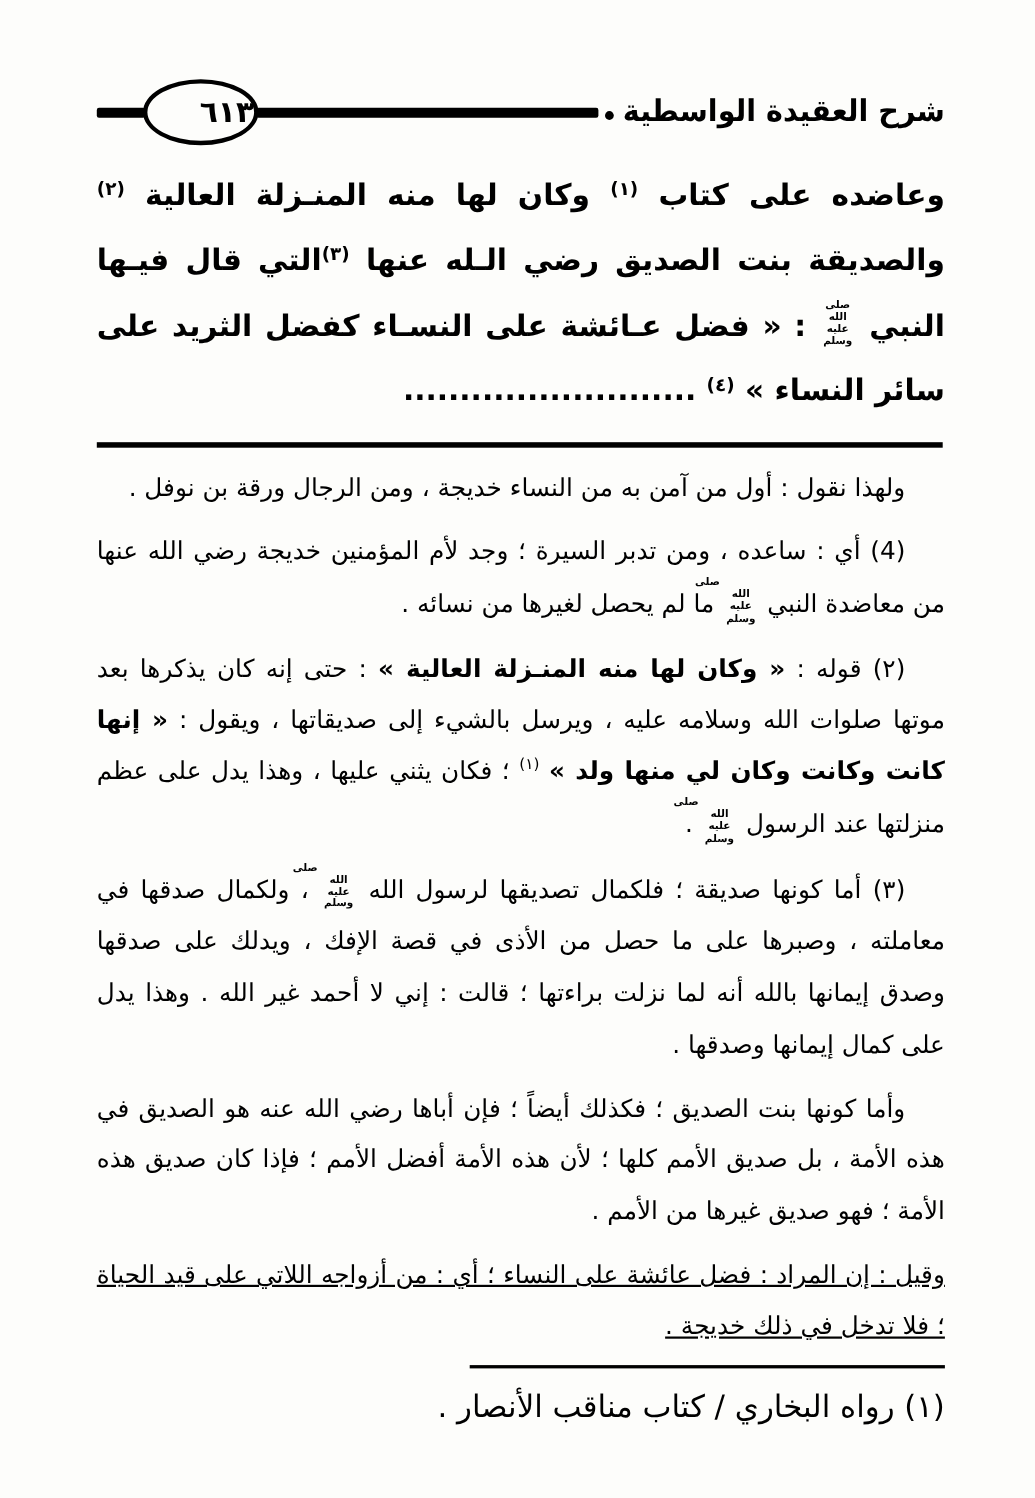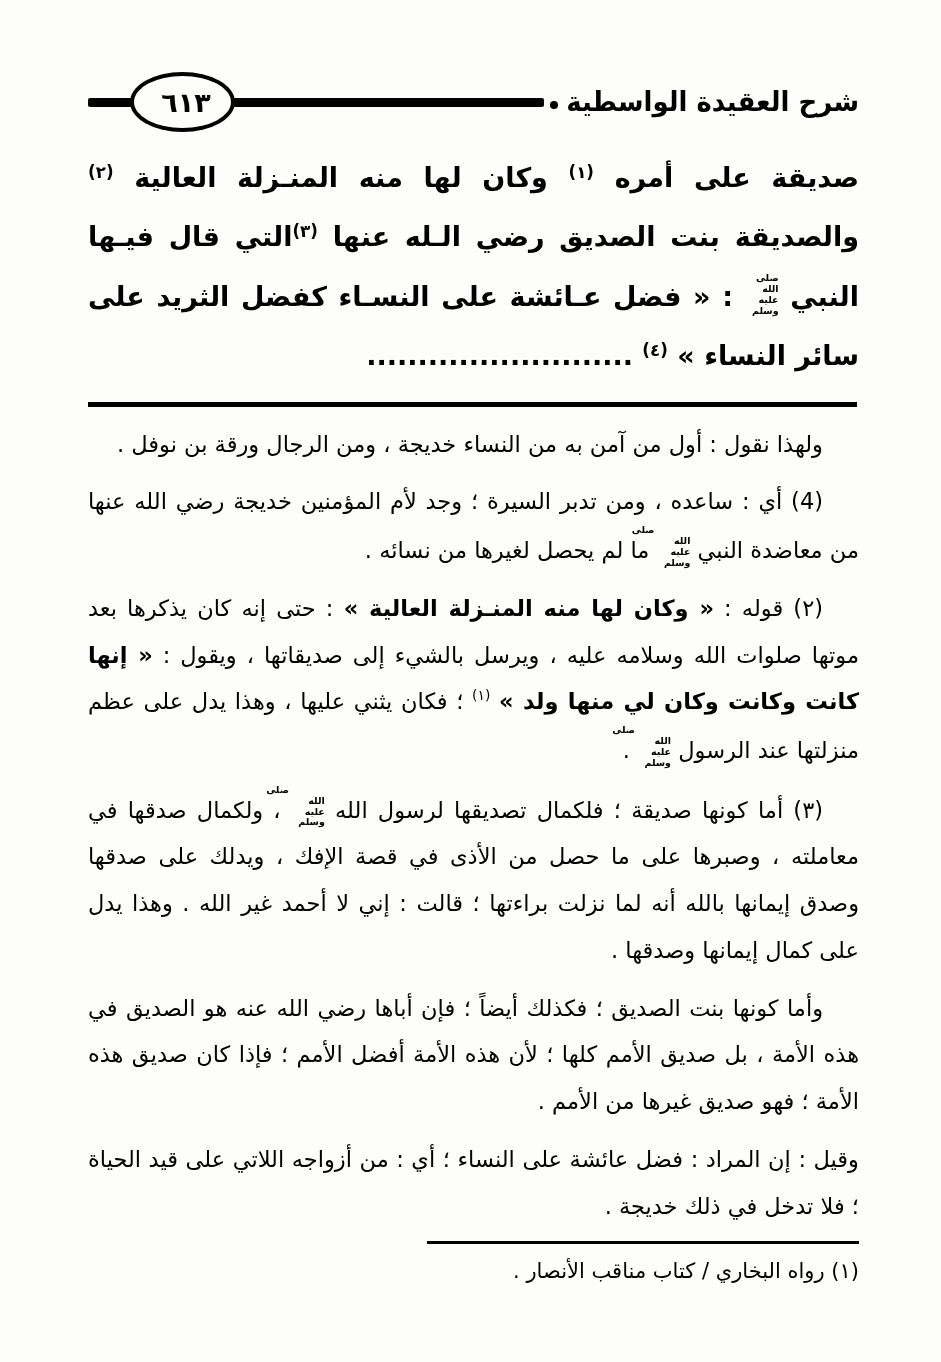--- a/index.html
+++ b/index.html
@@ -36,21 +36,21 @@
     flex: none;
   }
   .rule { height: 9px; background: #000; border-radius: 2px; }
   .rule.long { flex: 1; }
   .rule.short { width: 44px; flex: none; }
   .page-badge {
     flex: none;
     width: 97px; height: 52px;
     border: 4px solid #000;
     border-radius: 50%;
-    display: flex; align-items: center; justify-content: center;
+    display: flex; align-items: center; 
     background: #fdfdfb;
     margin: 0 -2px;
   }
   .page-badge span {
     font-weight: bold;
     font-size: 27px;
     letter-spacing: 7px;
     padding-left: 7px; 
   }
   
@@ -72,42 +72,43 @@
     margin: 16px 2px 14px 0;
   }
   
   .commentary p {
     margin: 0 0 11px 0;
     font-size: 22.5px;
     line-height: 2.08;
     text-align: justify;
     text-indent: 36px;
   }
-  .commentary p.no-indent { text-indent: 0; }
+  .commentary p.no-indent { text-indent: 0; text-decoration: underline; }
   .commentary b { font-weight: bold; }
   
   .saw {
     display: inline-block;
     width: 34px;
     font-size: 9.5px;
     line-height: 1.15;
+    text-align: center;
     vertical-align: -8px;
     font-weight: bold;
     white-space: normal;
     word-break: keep-all;
   }
   
   .footnote-sep {
     width: 432px; height: 3px;
     background: #000;
     margin: 4px 0 8px auto; 
   }
   .footnote p {
     margin: 0;
-    font-size: 21px;
+    font-size: 28px;
     line-height: 1.9;
   }
 </style>
 </head>
 <body>
 
 <div class="page">
 
   <header class="header">
     <div class="title-wrap">
@@ -115,21 +116,21 @@
       <span class="title-dot"></span>
     </div>
     <div class="rule long"></div>
     <div class="page-badge">
       <span>٦١٣</span>
     </div>
     <div class="rule short"></div>
   </header>
 
   <section class="matn">
-    <p><span>صديقة على أمره </span><sup>(١)</sup><span> وكان لها منه المنـزلة العالية </span><sup>(٢)</sup><span> والصديقة بنت الصديق رضي الـله عنها </span><sup>(٣)</sup><span>التي قال فيـها النبي </span><span class="saw">صلى الله عليه وسلم</span><span> : « فضل عـائشة على النسـاء كفضل الثريد على سائر النساء » </span><sup>(٤)</sup><span> ..........................</span></p>
+    <p><span>وعاضده على كتاب </span><sup>(١)</sup><span> وكان لها منه المنـزلة العالية </span><sup>(٢)</sup><span> والصديقة بنت الصديق رضي الـله عنها </span><sup>(٣)</sup><span>التي قال فيـها النبي </span><span class="saw">صلى الله عليه وسلم</span><span> : « فضل عـائشة على النسـاء كفضل الثريد على سائر النساء » </span><sup>(٤)</sup><span> ..........................</span></p>
   </section>
 
   <div class="matn-sep"></div>
 
   <section class="commentary">
     <p>ولهذا نقول : أول من آمن به من النساء خديجة ، ومن الرجال ورقة بن نوفل .</p>
 
     <p><span>(4) أي : ساعده ، ومن تدبر السيرة ؛ وجد لأم المؤمنين خديجة رضي الله عنها من معاضدة النبي </span><span class="saw">صلى الله عليه وسلم</span><span> ما لم يحصل لغيرها من نسائه .</span></p>
 
     <p><span>(٢) قوله : </span><b>« وكان لها منه المنـزلة العالية »</b><span> : حتى إنه كان يذكرها بعد موتها صلوات الله وسلامه عليه ، ويرسل بالشيء إلى صديقاتها ، ويقول : </span><b>« إنها كانت وكانت وكان لي منها ولد »</b> <sup>(١)</sup><span> ؛ فكان يثني عليها ، وهذا يدل على عظم منزلتها عند الرسول </span><span class="saw">صلى الله عليه وسلم</span><span> .</span></p>

